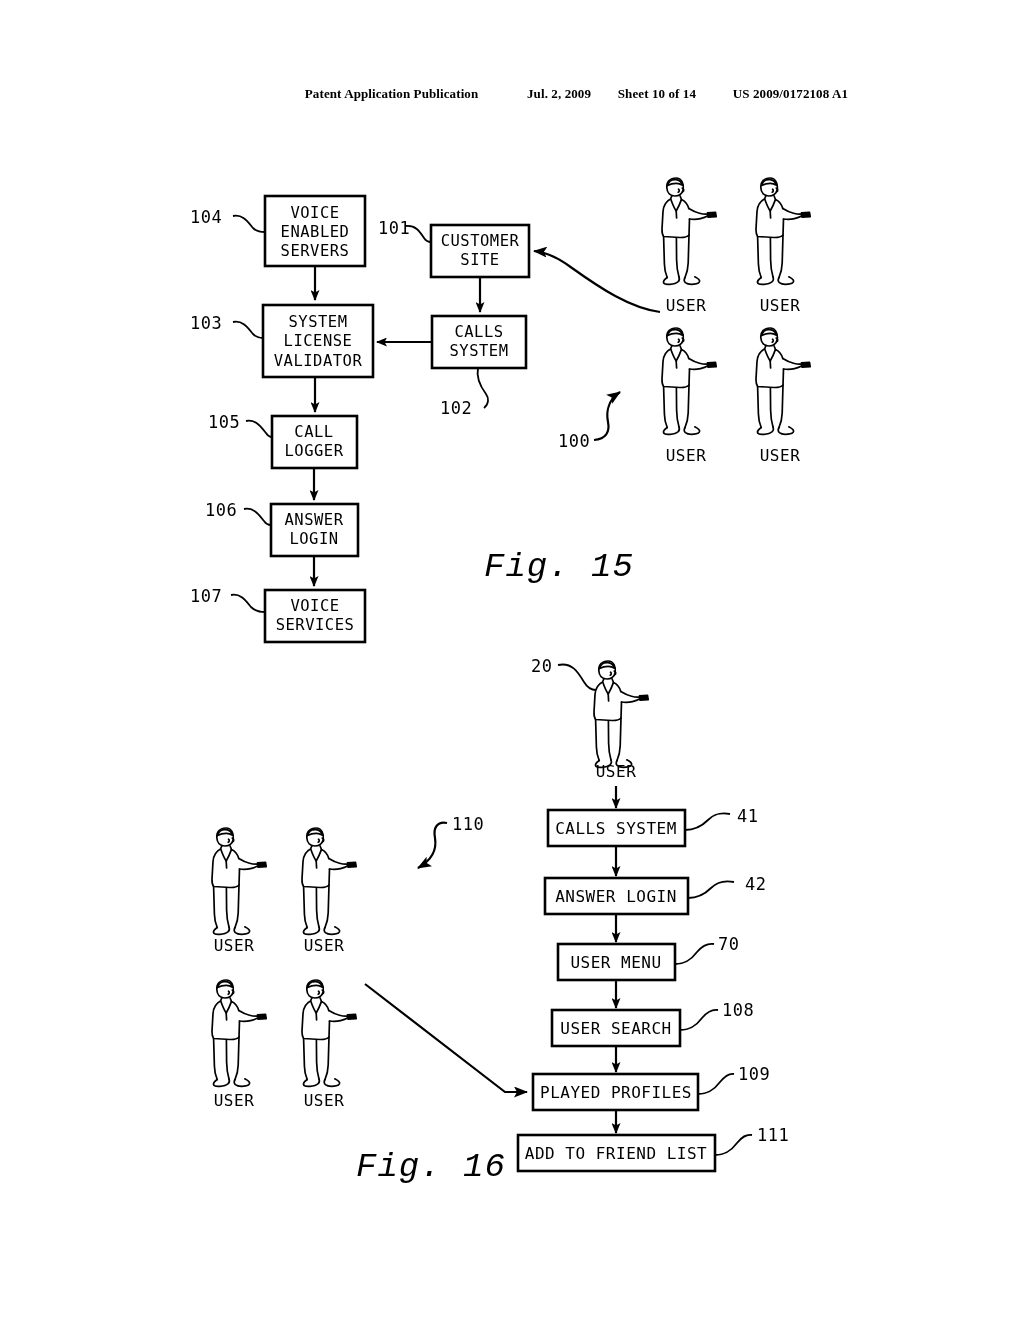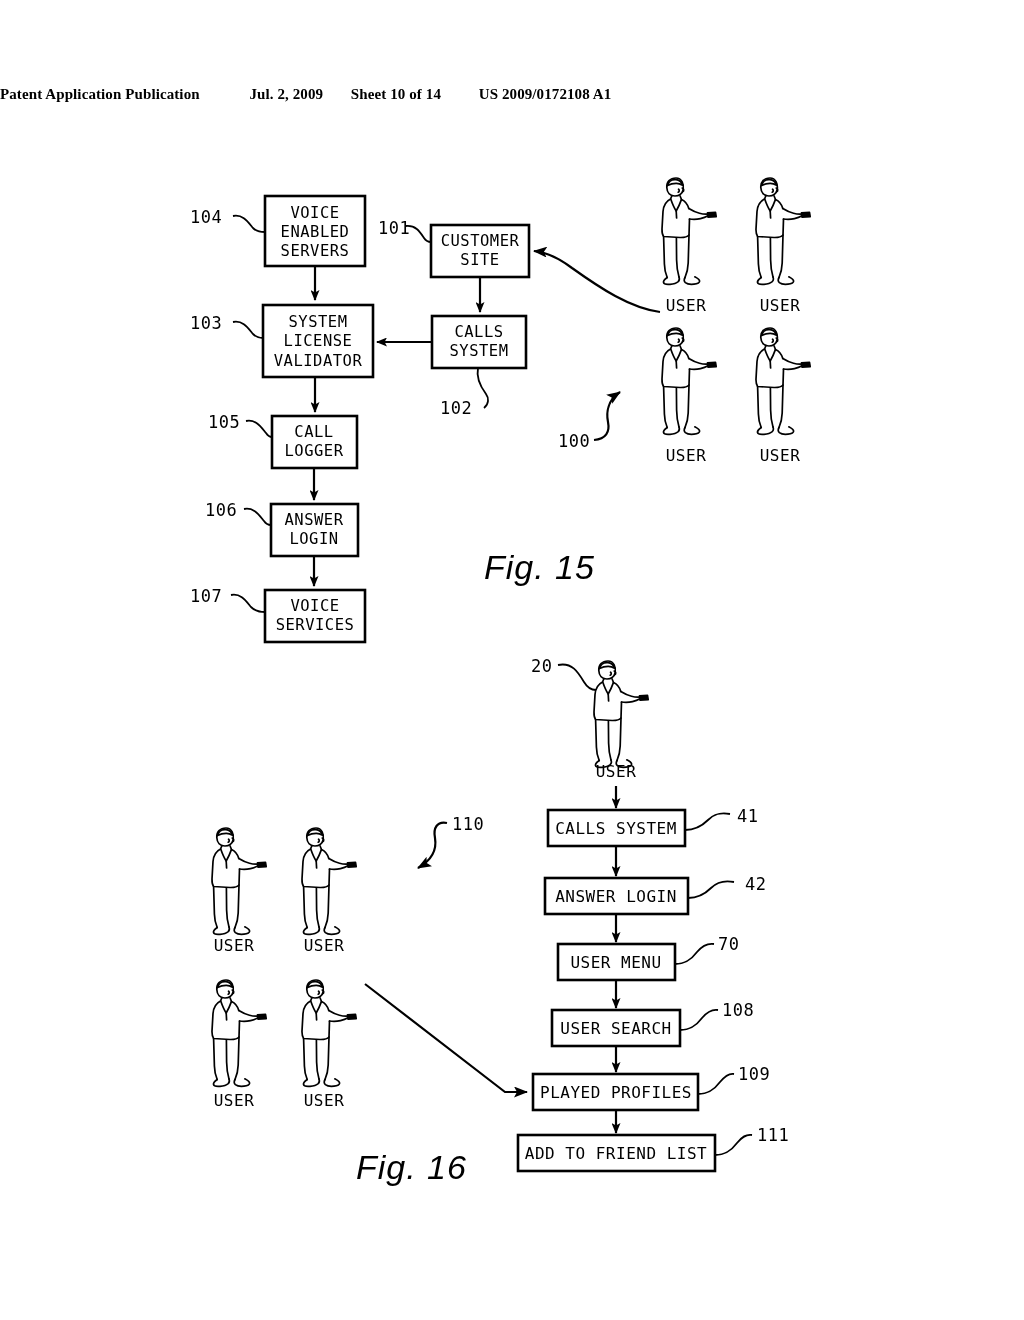--- a/index.html
+++ b/index.html
@@ -16,24 +16,24 @@
     color: #000000;
     overflow: hidden;
   }
 
   
   #page-header {
     position: absolute;
     left: 0;
     top: 86px;
     width: 848px;
-    text-align: left;
+    text-align: right;
     font-family: "Liberation Serif", serif;
     font-weight: bold;
-    font-size: 15px;
+    font-size: 13px;
     letter-spacing: 0.1px;
     white-space: nowrap;
   }
   #page-header .hdr-seg { display: inline-block; }
   #page-header .gap-a { display: inline-block; width: 42px; }
   #page-header .gap-b { display: inline-block; width: 20px; }
   #page-header .gap-c { display: inline-block; width: 30px; }
 
   
   #drawing {
@@ -41,21 +41,21 @@
     left: 0;
     top: 0;
     width: 1024px;
     height: 1320px;
   }
   #drawing svg { display: block; }
 
   
   .fig-caption {
     position: absolute;
-    font-family: Liberation Sans, sans-serif;
+    font-family: Liberation Mono, monospace;
     font-style: italic;
     font-size: 34px;
     letter-spacing: 1px;
     white-space: nowrap;
   }
   #fig15-caption { left: 484px; top: 548px; }
   #fig16-caption { left: 356px; top: 1148px; }
 
   
   .boxlabel {

